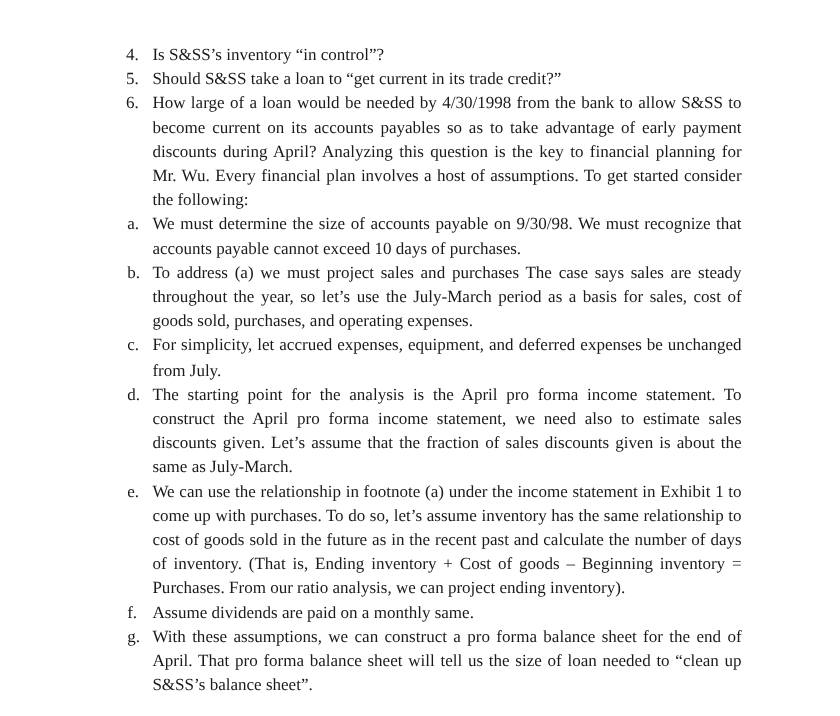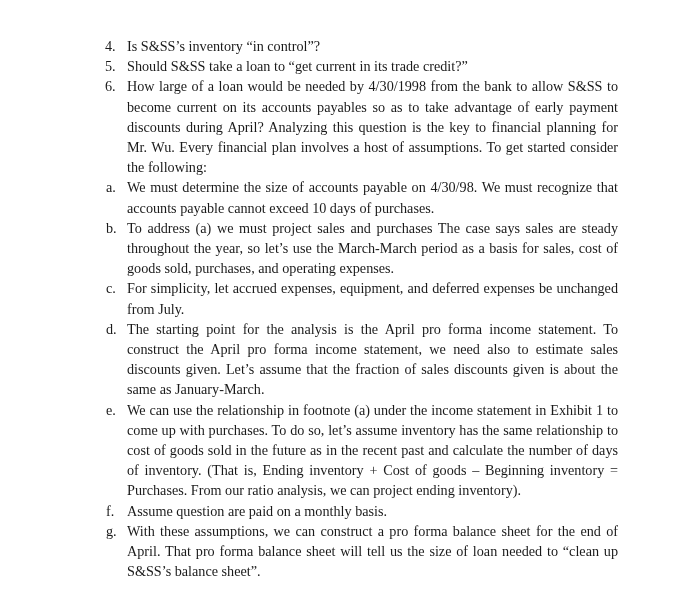--- a/index.html
+++ b/index.html
@@ -59,46 +59,46 @@
     <span class="body">Should S&amp;SS take a loan to “get current in its trade credit?”</span>
   </div>
 
   <div class="item">
     <span class="marker">6.</span>
     <span class="body">How large of a loan would be needed by 4/30/1998 from the bank to allow S&amp;SS to become current on its accounts payables so as to take advantage of early payment discounts during April? Analyzing this question is the key to financial planning for Mr. Wu.  Every financial plan involves a host of assumptions.  To get started consider the following:</span>
   </div>
 
   <div class="item alpha">
     <span class="marker">a.</span>
-    <span class="body">We must determine the size of accounts payable on 4/30/98.  We must recognize that accounts payable cannot exceed 10 days of purchases.</span>
+    <span class="body">We must determine the size of accounts payable on 9/30/98.  We must recognize that accounts payable cannot exceed 10 days of purchases.</span>
   </div>
 
   <div class="item alpha">
     <span class="marker">b.</span>
-    <span class="body">To address (a) we must project sales and purchases  The case says sales are steady throughout the year, so let’s use the March-March period as a basis for sales, cost of goods sold, purchases, and operating expenses.</span>
+    <span class="body">To address (a) we must project sales and purchases  The case says sales are steady throughout the year, so let’s use the July-March period as a basis for sales, cost of goods sold, purchases, and operating expenses.</span>
   </div>
 
   <div class="item alpha">
     <span class="marker">c.</span>
     <span class="body">For simplicity, let accrued expenses, equipment, and deferred expenses be unchanged from July.</span>
   </div>
 
   <div class="item alpha">
     <span class="marker">d.</span>
-    <span class="body">The starting point for the analysis is the April pro forma income statement.  To construct the April pro forma income statement, we need also to estimate sales discounts given.  Let’s assume that the fraction of sales discounts given is about the same as January-March.</span>
+    <span class="body">The starting point for the analysis is the April pro forma income statement.  To construct the April pro forma income statement, we need also to estimate sales discounts given.  Let’s assume that the fraction of sales discounts given is about the same as July-March.</span>
   </div>
 
   <div class="item alpha">
     <span class="marker">e.</span>
     <span class="body">We can use the relationship in footnote (a) under the income statement in Exhibit 1 to come up with purchases.  To do so, let’s assume inventory has the same relationship to cost of goods sold in the future as in the recent past and calculate the number of days of inventory.  (That is, Ending inventory + Cost of goods – Beginning inventory = Purchases.  From our ratio analysis, we can project ending inventory).</span>
   </div>
 
   <div class="item alpha">
     <span class="marker">f.</span>
-    <span class="body">Assume question are paid on a monthly basis.</span>
+    <span class="body">Assume dividends are paid on a monthly same.</span>
   </div>
 
   <div class="item alpha">
     <span class="marker">g.</span>
     <span class="body">With these assumptions, we can construct a pro forma balance sheet for the end of April.  That pro forma balance sheet will tell us the size of loan needed to “clean up S&amp;SS’s balance sheet”.</span>
   </div>
 
 </div>
 
 </body></html>

